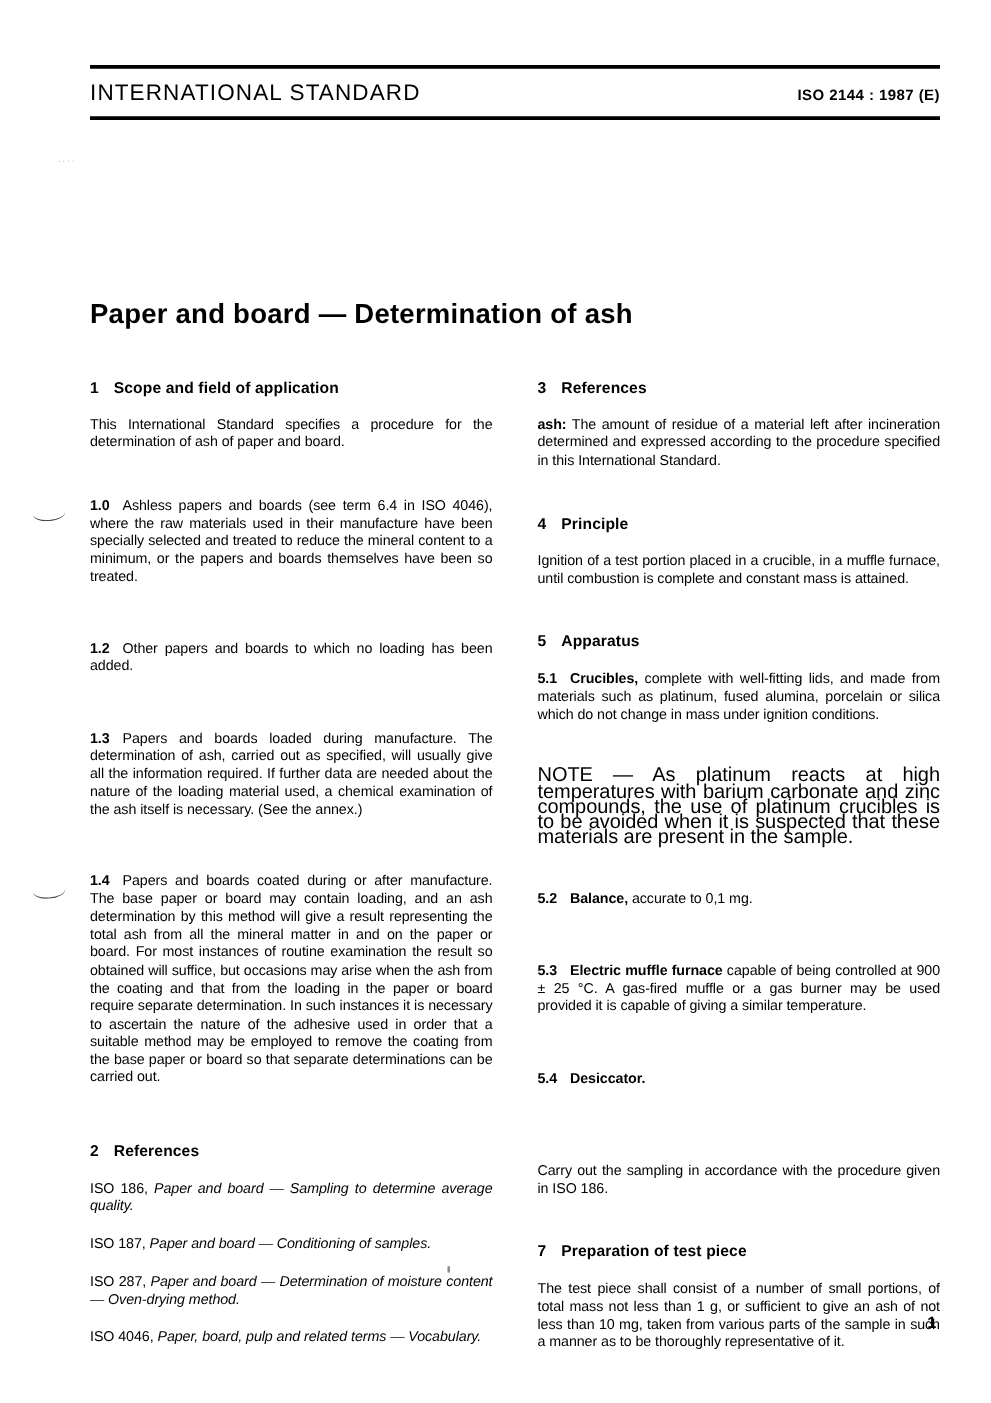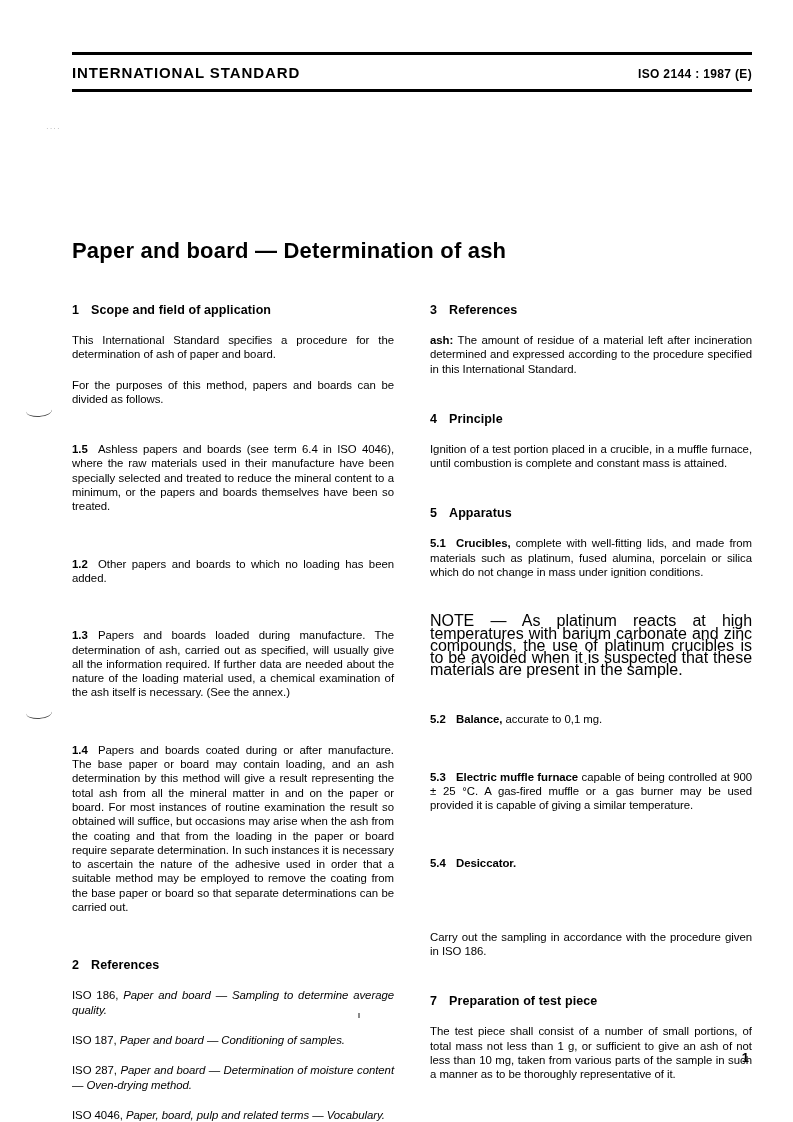--- a/index.html
+++ b/index.html
@@ -37,22 +37,22 @@
     width: 100%;
   }
   .rule-bottom { height: 3px; }
   .header-row {
     display: flex;
     justify-content: space-between;
     align-items: baseline;
     padding: 9px 0 8px 0;
   }
   .header-left {
-    font-size: 15px;
-    font-weight: bold;
+    font-size: 18px;
+    font-weight: normal;
     letter-spacing: 0.9px;
   }
   .header-right {
     font-size: 12px;
     font-weight: bold;
     letter-spacing: 0.35px;
   }
 
   
   .doc-title {
@@ -180,26 +180,25 @@
 
   <div class="columns">
 
     <div class="col">
 
       <h2 class="sec">
         <span class="num">1</span><span>Scope and field of application</span>
       </h2>
 
       <p>This International Standard specifies a procedure for the determination of ash of paper and board.</p>
-      <p>For the purposes of this method, papers and boards can be divided as follows.</p>
 
       <div class="gap-sm"></div>
 
       <p>
-        <span class="lead-num">1.5</span><span>Ashless papers and boards (see term 6.4 in ISO 4046), where the raw materials used in their manufacture have been specially selected and treated to reduce the mineral content to a minimum, or the papers and boards themselves have been so treated.</span>
+        <span class="lead-num">1.0</span><span>Ashless papers and boards (see term 6.4 in ISO 4046), where the raw materials used in their manufacture have been specially selected and treated to reduce the mineral content to a minimum, or the papers and boards themselves have been so treated.</span>
       </p>
 
       <div class="gap-md"></div>
 
       <p>
         <span class="lead-num">1.2</span><span>Other papers and boards to which no loading has been added.</span>
       </p>
 
       <div class="gap-md"></div>
 

